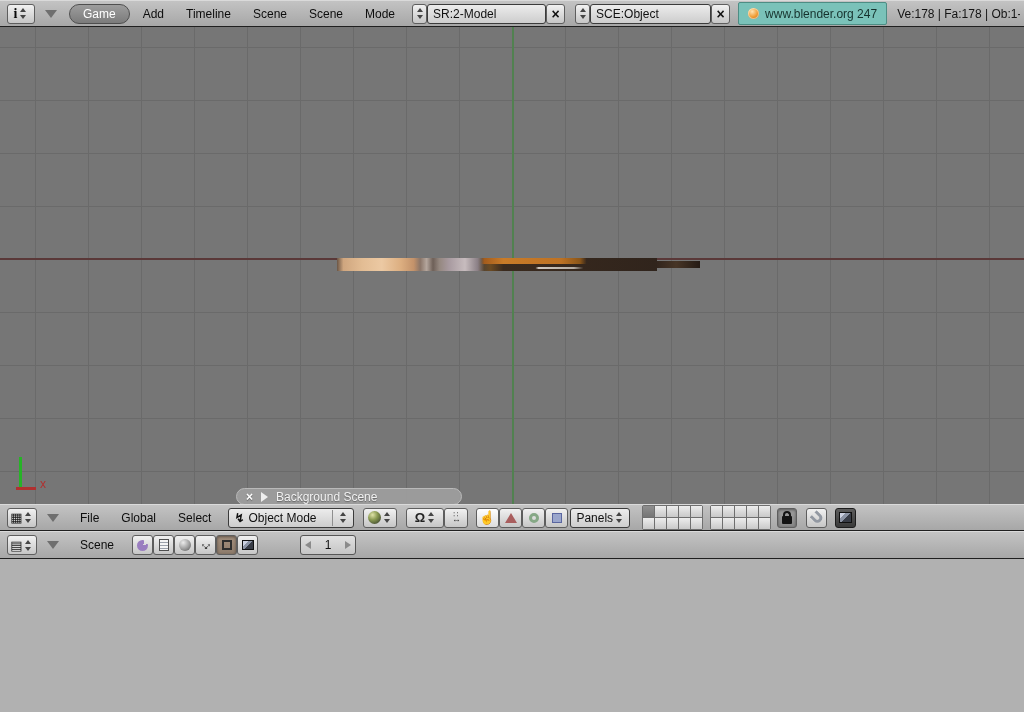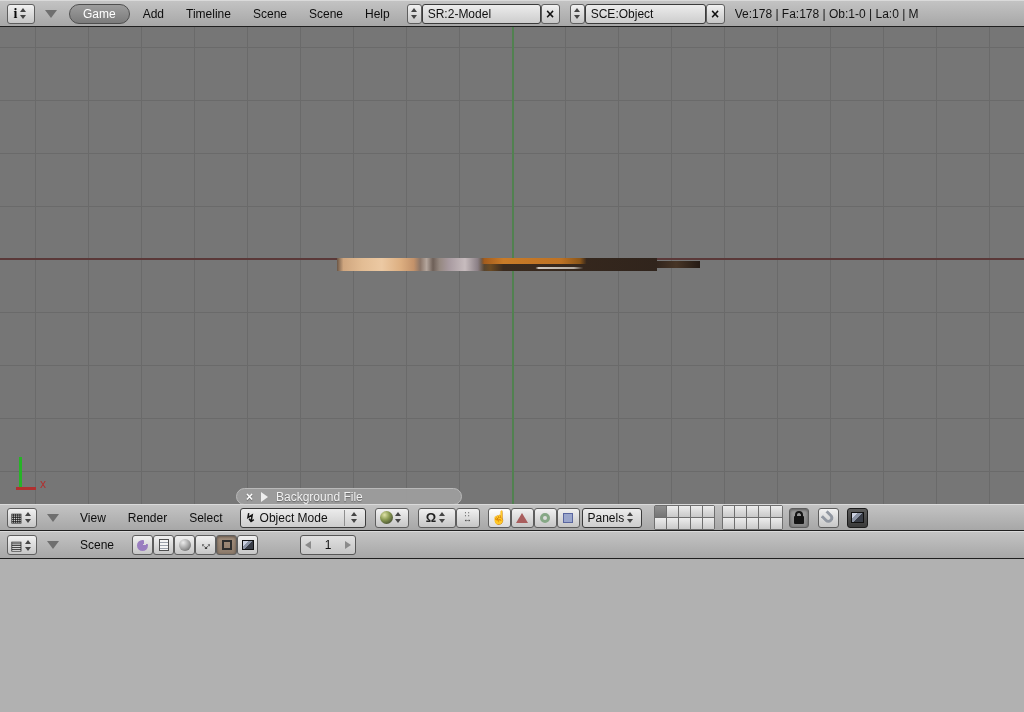--- a/index.html
+++ b/index.html
@@ -129,70 +129,74 @@
     <span class="spin"></span>
   </div>
   <div class="tri-collapse"></div>
   <div class="pill">
     <span>Game</span>
   </div>
   <span class="menu">Add</span>
   <span class="menu">Timeline</span>
   <span class="menu">Scene</span>
   <span class="menu">Scene</span>
-  <span class="menu">Help</span>
+  <span class="menu">Mode</span>
   <div class="sep"></div>
   <div class="btn" style="width:15px">
     <span class="spin"></span>
   </div>
   <div class="field" style="width:119px">
     <span>SR:2-Model</span>
   </div>
   <div class="btn" style="width:19px">
     <span class="xmark">×</span>
   </div>
   <div class="sep" style="width:10px"></div>
   <div class="btn" style="width:15px">
     <span class="spin"></span>
   </div>
   <div class="field" style="width:121px">
     <span>SCE:Object</span>
   </div>
   <div class="btn" style="width:19px">
     <span class="xmark">×</span>
+  </div>
+  <div class="badge">
+    <span class="blender-dot"></span>
+    <span>www.blender.org 247</span>
   </div>
   <span class="stats">Ve:178 | Fa:178 | Ob:1-0 | La:0  | M</span>
 </div>
 
 <div id="viewport" class="abs">
   <div id="axis-x" class="abs"></div>
   <div id="axis-z" class="abs"></div>
   <div id="model-main" class="abs"></div>
   <div id="model-tail" class="abs"></div>
   <div id="mini-axis" class="abs">
     <div class="zbar"></div>
     <div class="xbar"></div>
     <span class="xlabel">x</span>
   </div>
 </div>
 
 <div id="bg-image-panel" class="abs">
   <span class="xmark">×</span>
   <span class="tri-right"></span>
-  <span>Background File</span>
+  <span>Background Scene</span>
 </div>
 
 <div id="vp-header" class="hdr">
   <div class="btn" style="width:30px;margin-left:3px">
     <span class="ebtn-glyph">▦</span>
     <span class="spin"></span>
   </div>
   <div class="tri-collapse"></div>
-  <span class="menu">View</span>
-  <span class="menu">Render</span>
+  <span class="menu">File</span>
+  <span class="menu">Global</span>
   <span class="menu">Select</span>
   <div class="field" style="width:126px;margin-left:6px">
     <span class="mode-icon">↯</span>
     <span style="flex:1">Object Mode</span>
     <span class="divider"></span>
     <span class="spin"></span>
   </div>
   <div class="sep" style="width:9px"></div>
   <div class="btn" style="width:34px">
     <span class="sphere-tex"></span>

